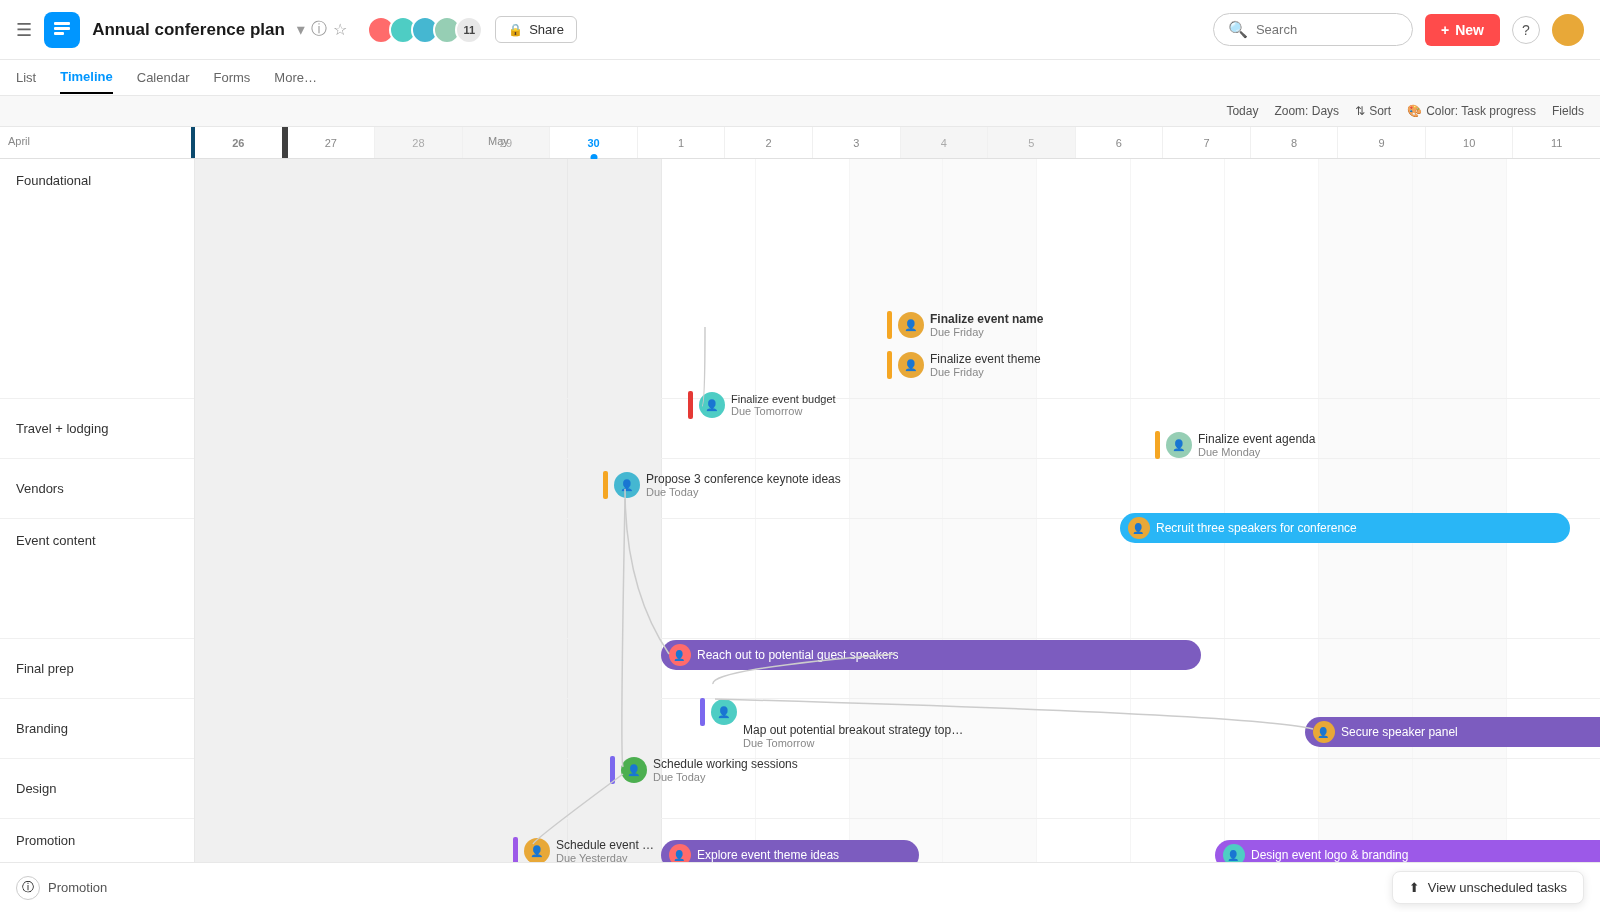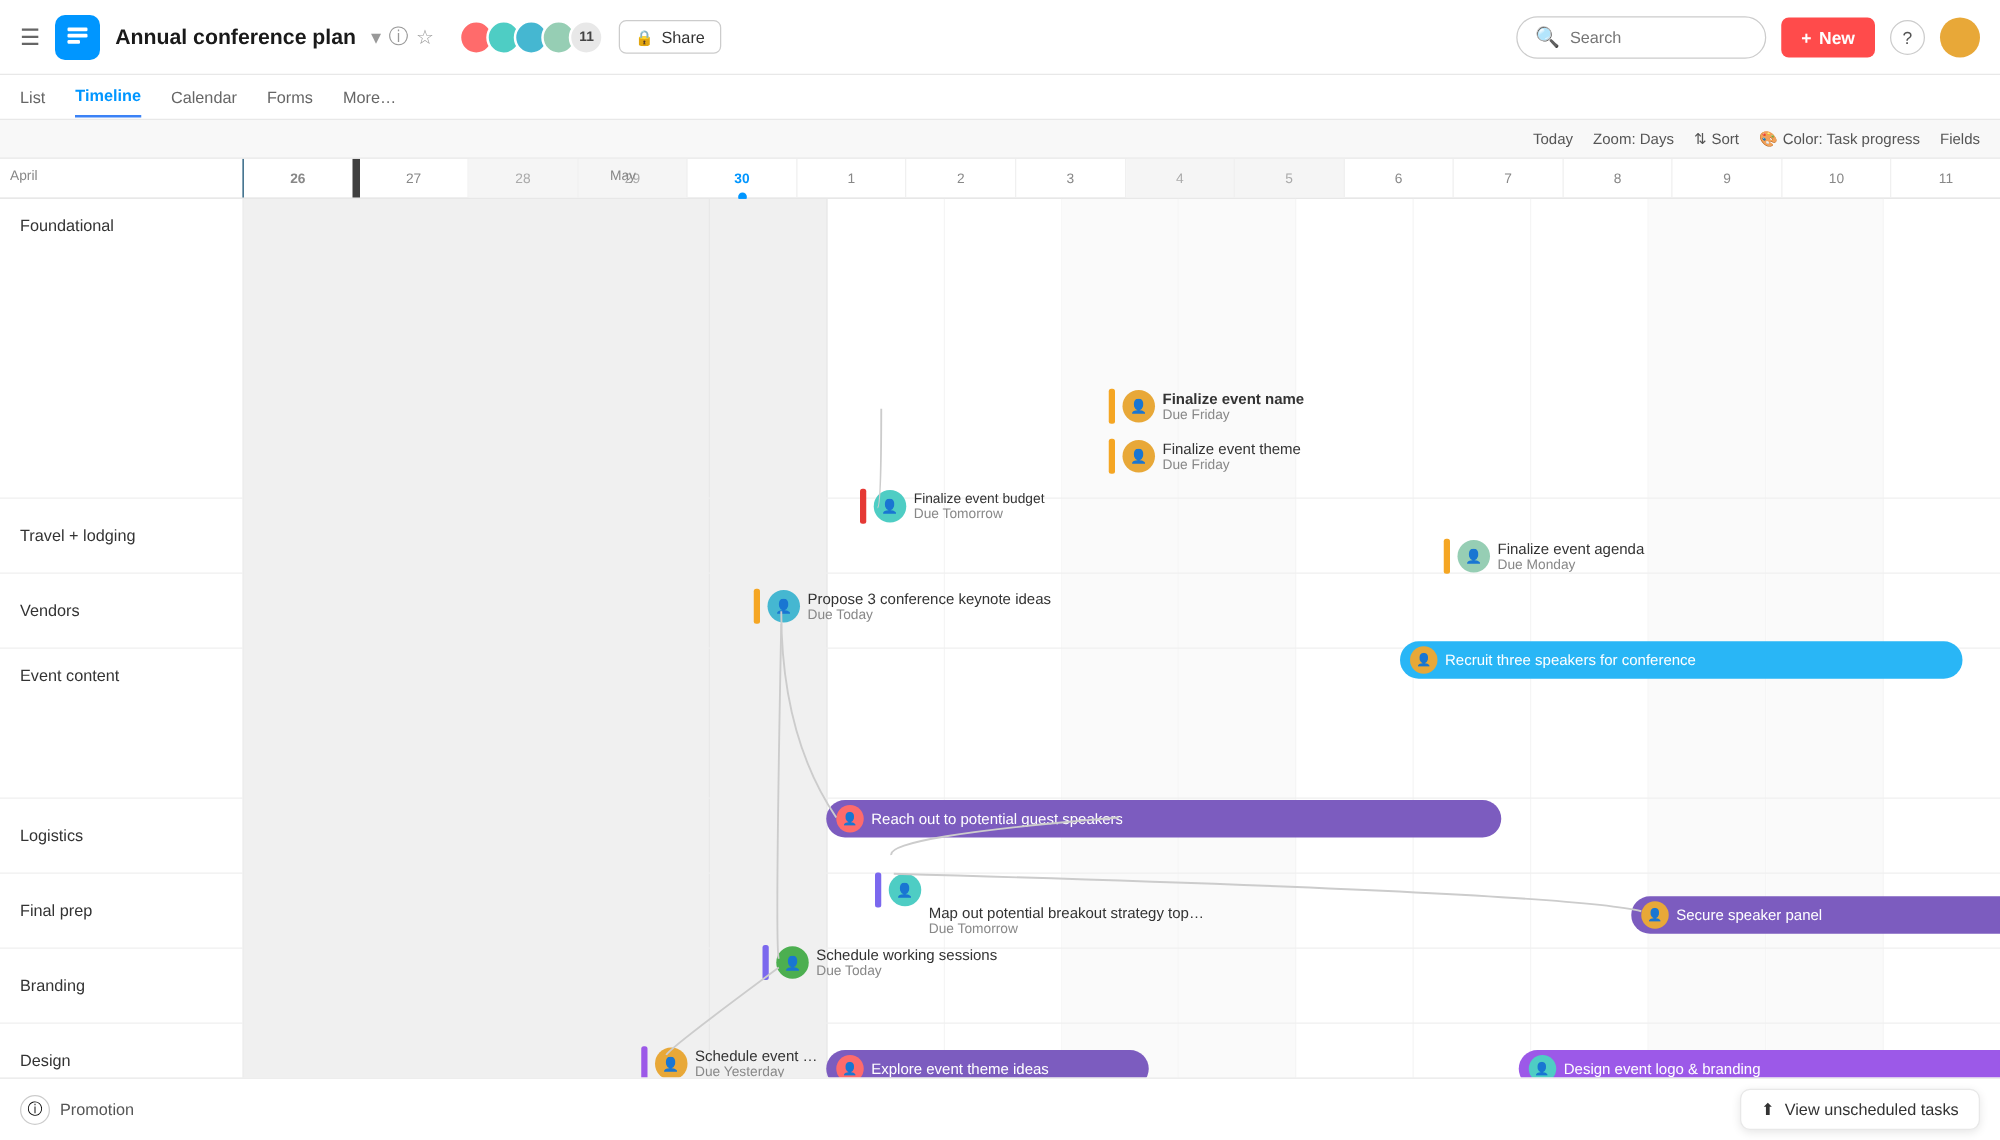--- a/index.html
+++ b/index.html
@@ -54,21 +54,21 @@
       width: 32px; height: 32px; border-radius: 50%; background: #4CAF50;
       display: flex; align-items: center; justify-content: center; color: white; font-size: 14px; font-weight: 600;
     }
 
     
     .sub-nav {
       display: flex; align-items: center; padding: 0 16px; height: 36px;
       border-bottom: 1px solid #e8e8e8; gap: 24px;
     }
     .sub-nav-item { font-size: 13px; color: #666; cursor: pointer; padding: 8px 0; }
-    .sub-nav-item.active { color: #0096FF; border-bottom: 2px solid #3b82f6; font-weight: 600; }
+    .sub-nav-item.active { color: #0096FF; border-bottom: 2px solid #000000; font-weight: 600; }
 
     
     .timeline-toolbar {
       display: flex; align-items: center; padding: 8px 16px; background: #f8f8f8;
       border-bottom: 1px solid #e8e8e8; gap: 12px;
     }
     .toolbar-right { margin-left: auto; display: flex; align-items: center; gap: 16px; }
     .toolbar-btn {
       font-size: 12px; color: #555; cursor: pointer; display: flex; align-items: center; gap: 4px;
     }
@@ -154,21 +154,21 @@
     </span>
     <span class="toolbar-btn">Fields</span>
   </div>
 </div>
 
 <div class="main-layout">
 
   <div style="display:flex; flex-direction:column; flex:1; overflow:hidden; position:relative;">
 
     <div style="display:flex; border-bottom:1px solid #e0e0e0; height:32px; background:white; flex-shrink:0;">
-      <div style="width:195px; min-width:195px; border-right:1px solid #0c4a6e; display:flex; align-items:center; padding-left:21px; font-size:12px; color:#888; position:relative;text-decoration:underline;">
+      <div style="width:195px; min-width:195px; border-right:4px solid #0c4a6e; display:flex; align-items:center; padding-left:21px; font-size:12px; color:#888; position:relative;text-decoration:underline;">
         <span style="position:absolute; left:8px; top:8px; font-size:11px;">April</span>
       </div>
       <div style="flex:1; display:flex; position:relative;">
         <span style="position:absolute; left:293px; top:8px; font-size:11px; color:#888;">May</span>
 
         <div style="flex:1;display:flex;">
 
           <div style="flex:1;display:flex;align-items:center;justify-content:center;font-size:11px;color:#888;border-right:6px solid #404040;font-weight:bold;">26</div>
           <div style="flex:1;display:flex;align-items:center;justify-content:center;font-size:11px;color:#888;border-right:1px solid #f0f0f0;">27</div>
           <div style="flex:1;display:flex;align-items:center;justify-content:center;font-size:11px;color:#aaa;background:#f5f5f5;border-right:1px solid #f0f0f0;">28</div>
@@ -192,21 +192,20 @@
       </div>
     </div>
 
     <div style="display:flex; flex:1; overflow:hidden; position:relative;">
 
       <div style="width:195px;min-width:195px;border-right:1px solid #e8e8e8;background:white;flex-shrink:0;z-index:10;">
         <div style="height:240px;border-bottom:1px solid #f0f0f0;display:flex;align-items:flex-start;padding:14px 16px;font-size:13px;color:#333;font-weight:500;">Foundational</div>
         <div style="height:60px;border-bottom:1px solid #f0f0f0;display:flex;align-items:center;padding:0 16px;font-size:13px;color:#333;font-weight:500;">Travel + lodging</div>
         <div style="height:60px;border-bottom:1px solid #f0f0f0;display:flex;align-items:center;padding:0 16px;font-size:13px;color:#333;font-weight:500;">Vendors</div>
         <div style="height:120px;border-bottom:1px solid #f0f0f0;display:flex;align-items:flex-start;padding:14px 16px;font-size:13px;color:#333;font-weight:500;">Event content</div>
-        <div style="height:60px;border-bottom:1px solid #f0f0f0;display:flex;align-items:center;padding:0 16px;font-size:13px;color:#333;font-weight:500;">Logistics</div>
         <div style="height:60px;border-bottom:1px solid #f0f0f0;display:flex;align-items:center;padding:0 16px;font-size:13px;color:#333;font-weight:500;">Final prep</div>
         <div style="height:60px;border-bottom:1px solid #f0f0f0;display:flex;align-items:center;padding:0 16px;font-size:13px;color:#333;font-weight:500;">Branding</div>
         <div style="height:60px;border-bottom:1px solid #f0f0f0;display:flex;align-items:center;padding:0 16px;font-size:13px;color:#333;font-weight:500;">Design</div>
         <div style="height:85px;border-bottom:1px solid #f0f0f0;display:flex;align-items:flex-start;padding:14px 16px;font-size:13px;color:#333;font-weight:500;">Promotion</div>
       </div>
 
       <div style="flex:1;position:relative;overflow:hidden;">
 
         <div style="position:absolute;top:0;left:0;right:0;bottom:0;display:flex;pointer-events:none;">
 

